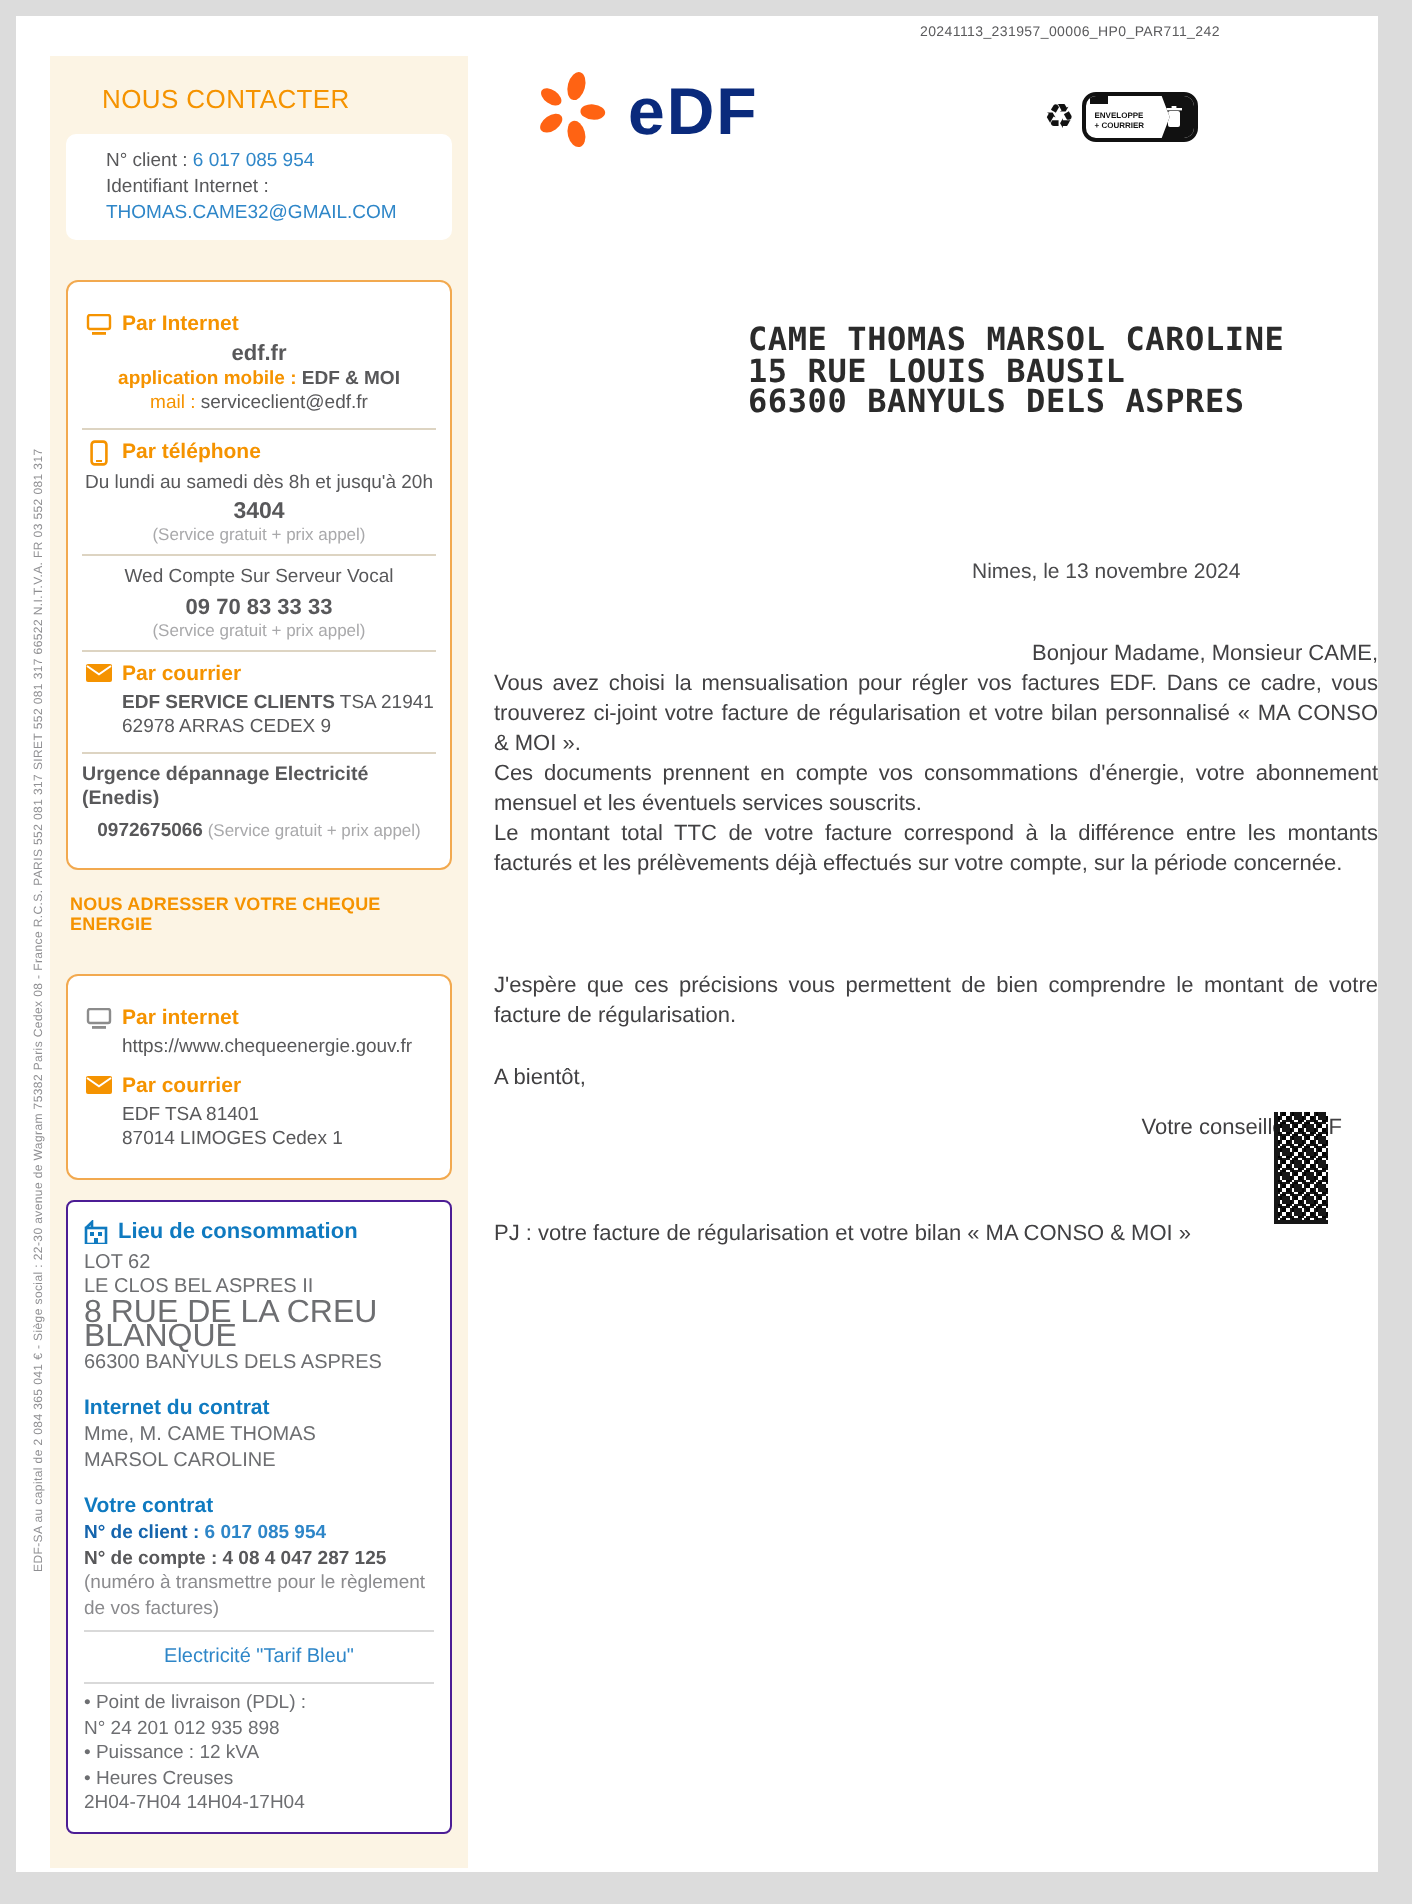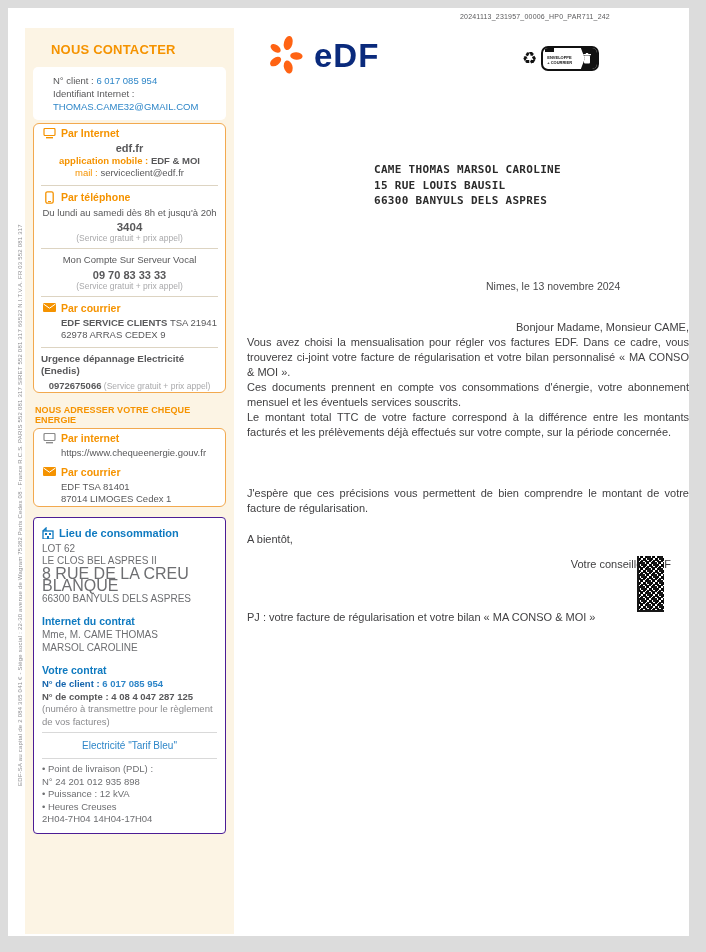--- a/index.html
+++ b/index.html
@@ -11,26 +11,26 @@
   
   .legal-vertical {
     position:absolute; left:9px; top:778px;
     transform:rotate(-90deg); transform-origin:0 0;
     font-size:6px; color:#8f8f92; white-space:nowrap; letter-spacing:.2px;
   }
 
   
   .sidebar { position:absolute; left:17px; top:20px; width:209px; height:906px;
              background:#fcf4e4; padding:10px 8px 0 8px; color:#6d6e71; }
-  .sb-title { color:#f59300; font-weight:bold; font-size:13px; letter-spacing:.2px; margin:4px 0 10px 2px;padding-left:16px; }
+  .sb-title { color:#f59300; font-weight:normal; font-size:13px; letter-spacing:.2px; margin:4px 0 10px 2px;padding-left:16px; }
   .client-card { background:#ffffff; border-radius:5px; padding:7px 20px; font-size:9.5px; line-height:13px; color:#6d6e71; }
   .blue { color:#2e86c8; }
   .navyblue { color:#1565ad; }
   .orange { color:#f59300; }
-  .obox { background:#ffffff; border:1px solid #f2a94f; border-radius:6px; padding:0 7px; margin-top:3px; font-size:9.5px; }
+  .obox { background:#ffffff; border:1px solid #f2a94f; border-radius:6px; padding:12px 7px; margin-top:20px; font-size:9.5px; }
   .bbox { background:#ffffff; border:1px solid #4c1d95; border-radius:4px; padding:7px 8px; margin-top:10px; font-size:9.5px; }
   .sec-head { color:#f59300; font-weight:bold; font-size:10.5px; display:flex; align-items:center; gap:5px; margin:3px 0 3px 2px; }
   .sec-head .ic { display:inline-flex; width:13px; justify-content:center; }
   .ctr { text-align:center; }
   .sep { border:0; border-top:1px solid #ddd4c2; margin:5px 0; }
   .small-gray { color:#a9a9ab; font-size:8.5px; }
   .bold { font-weight:bold; }
   .dark { color:#58585a; }
   .lh { line-height:12.5px; }
   .indent { margin-left:20px; }
@@ -43,21 +43,21 @@
   
   .refnum { position:absolute; left:452px; top:5px; font-size:7px; color:#5a5a5c; letter-spacing:.2px; }
   .logo { position:absolute; left:256px; top:26px; display:flex; align-items:center; gap:8px; }
   .logo-text { font-size:33px; font-weight:bold; color:#0a2a7c; letter-spacing:1px; line-height:1;text-align:center; }
   .recycle { position:absolute; left:514px; top:38px; display:flex; align-items:center; gap:4px; }
   .triman { font-size:17px; color:#111; line-height:1; }
   .env-badge { position:relative; display:flex; align-items:stretch; border:2px solid #111; border-radius:7px; overflow:hidden; height:25px; background:#fff; }
   .env-badge::before { content:""; position:absolute; left:2px; top:-2px; width:9px; height:6px; background:#111; }
   .env-text { font-size:4px; font-weight:bold; color:#111; padding:7px 3px 2px 4px; line-height:5px; width:34px; }
   .env-bin { background:#111; width:20px; display:flex; align-items:center; justify-content:center; clip-path:polygon(18% 0,100% 0,100% 100%,18% 100%,38% 50%); }
-  .recipient { position:absolute; left:366px; top:154px; font-family:"DejaVu Sans Mono", monospace; font-weight:bold; font-size:11px; line-height:15.5px; color:#2b2b2b; letter-spacing:.3px; }
+  .recipient { position:absolute; left:366px; top:154px; font-family:"DejaVu Sans Mono", monospace; font-weight:bold; font-size:16px; line-height:15.5px; color:#2b2b2b; letter-spacing:.3px; }
   .dateline { position:absolute; left:478px; top:272px; font-size:10.5px; color:#4a4a4c; }
   .body-text { position:absolute; left:239px; top:312px; width:442px; font-size:11px; line-height:15px; color:#414042; }
   .body-text p { text-align:justify; }
   .body-text .salutation { margin-top:0; text-align:right; }
   .gap-big { margin-top:46px !important; }
   .closing { margin-top:16px; text-align:left !important; }
   .signature { margin-top:10px; text-align:right !important; padding-right:18px; }
   .pj { margin-top:38px; text-align:left !important; }
   .datamatrix { position:absolute; left:629px; top:548px; width:27px; height:56px;
     background:
@@ -106,21 +106,21 @@
               <rect x="0.8" y="0.8" width="7.4" height="11.4" rx="1.6" fill="none" stroke="#f59300" stroke-width="1.3"></rect>
               <rect x="3" y="10" width="3" height="1" fill="#f59300"></rect>
             </svg>
         </span>
         <span>Par téléphone</span>
       </div>
       <div class="ctr dark lh">Du lundi au samedi dès 8h et jusqu'à 20h</div>
       <div class="ctr bold dark" style="font-size:11.5px; margin-top:2px">3404</div>
       <div class="ctr small-gray">(Service gratuit + prix appel)</div>
       <hr class="sep">
-      <div class="ctr dark lh">Mon Compte Sur Serveur Vocal</div>
+      <div class="ctr dark lh">Wed Compte Sur Serveur Vocal</div>
       <div class="ctr bold dark" style="font-size:11px; margin-top:2px">09 70 83 33 33</div>
       <div class="ctr small-gray">(Service gratuit + prix appel)</div>
 
       <hr class="sep">
 
       <div class="sec-head">
         <span class="ic">
           <svg width="13" height="9" viewBox="0 0 13 9">
               <rect width="13" height="9" rx="1" fill="#f59300"></rect>
               <path d="M0.5 1 L6.5 5.2 L12.5 1" fill="none" stroke="#ffffff" stroke-width="1"></path>

